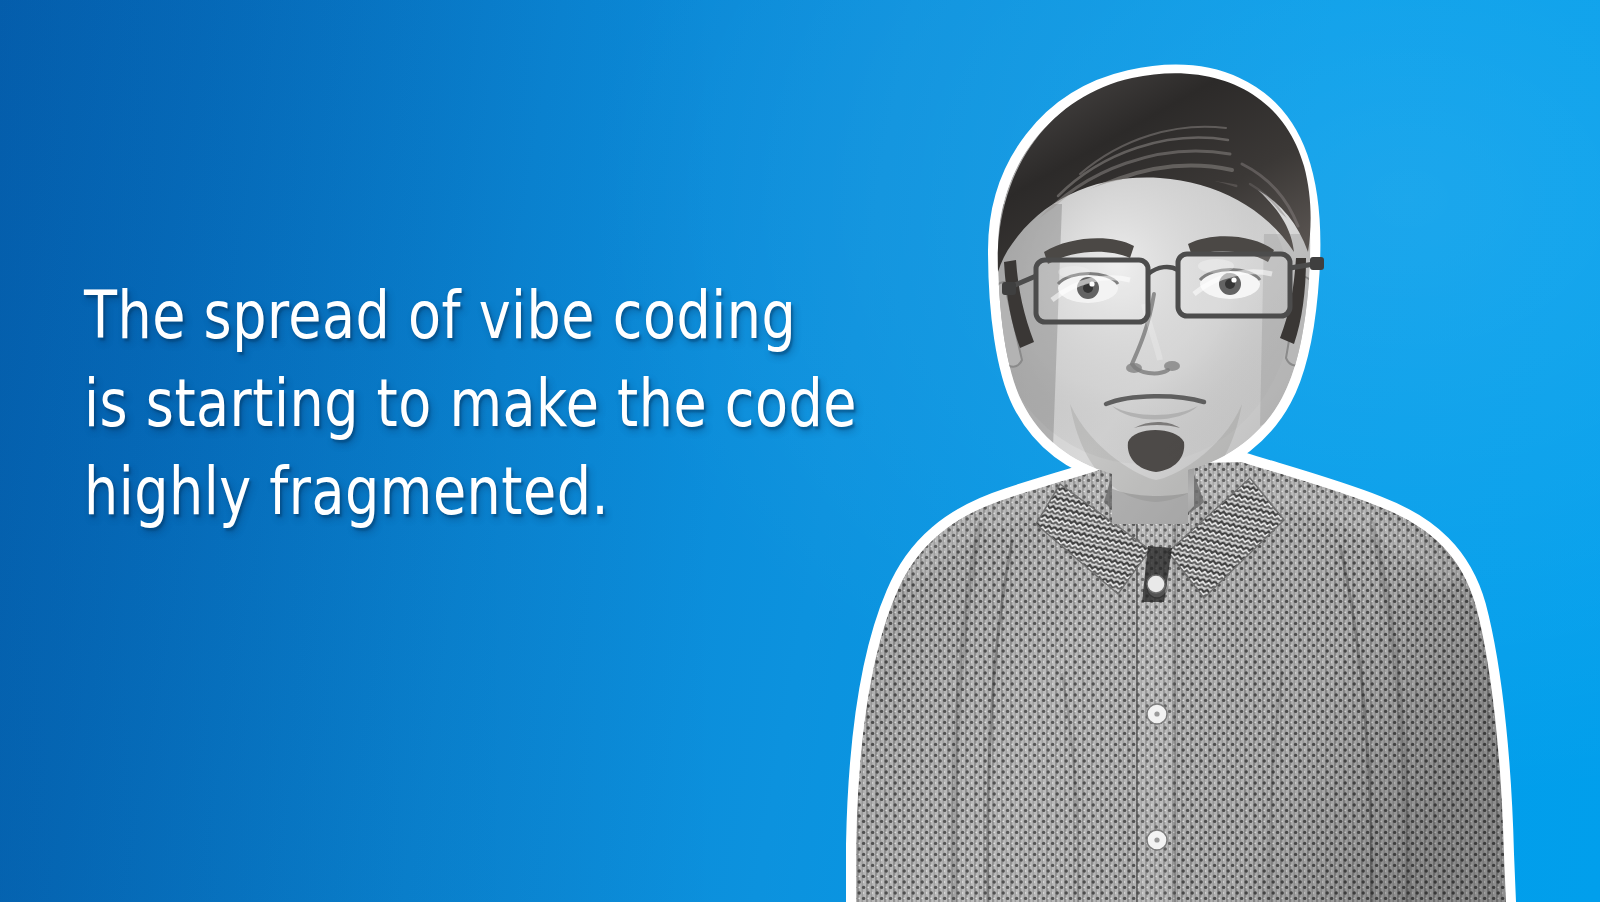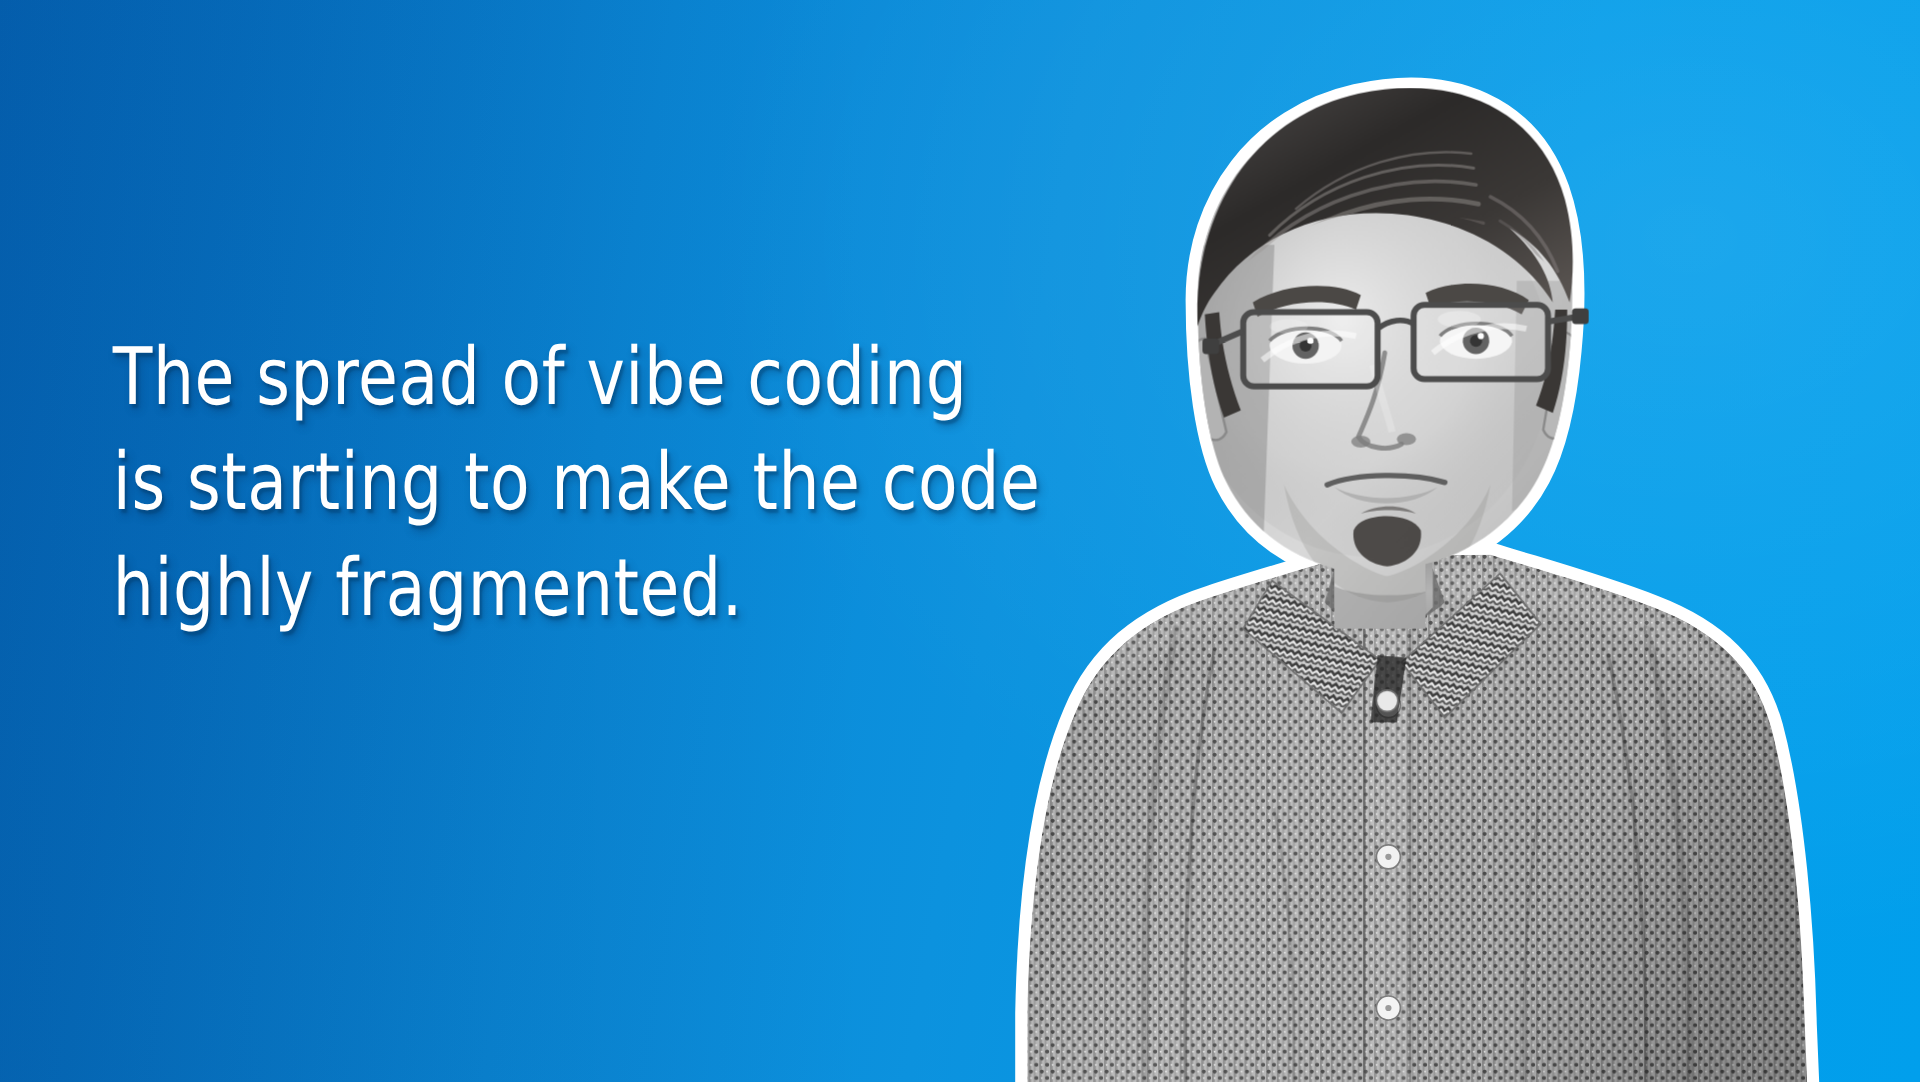--- a/index.html
+++ b/index.html
@@ -62,21 +62,21 @@
     inset: 0;
     background: radial-gradient(ellipse 1500px 1100px at 88% 22%,
         rgba(255,255,255,0.10) 0%,
         rgba(255,255,255,0.0) 55%),
       linear-gradient(90deg, rgba(0,32,70,0.16) 0%, rgba(0,32,70,0.0) 45%);
   }
 
   
   .quote {
     position: absolute;
-    left: 94px;
+    left: 84px;
     top: 266px;
     width: 830px;
     z-index: 5;
   }
   .quote-line {
     font-family: "DejaVu Sans", sans-serif;
     font-weight: 400;
     font-size: 60px;
     line-height: 88px;
     letter-spacing: 0.5px;

